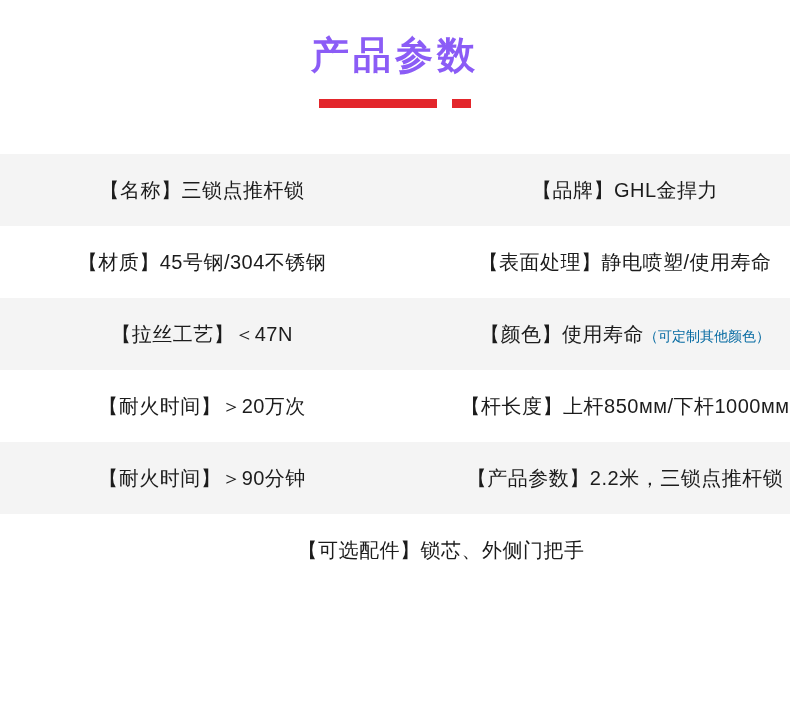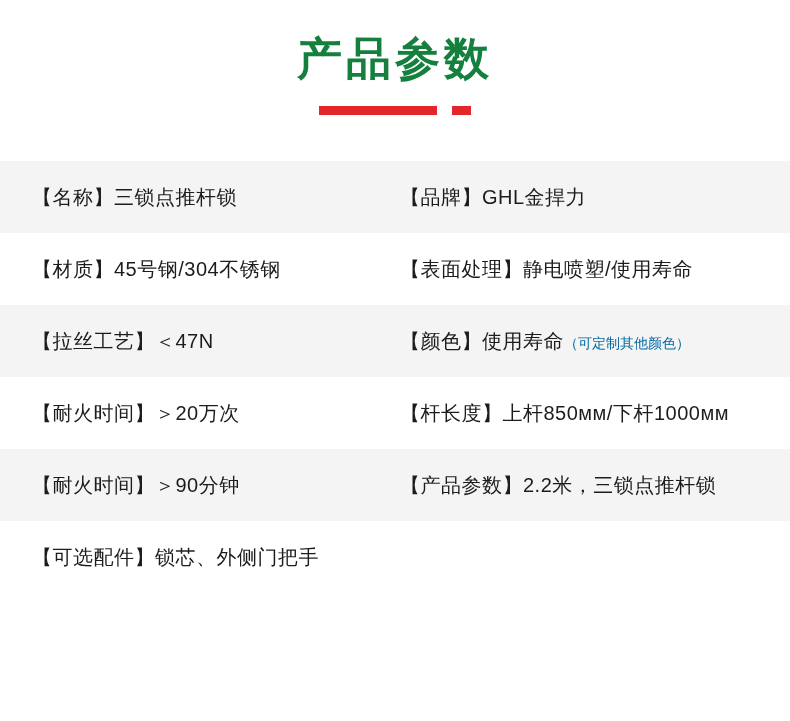--- a/index.html
+++ b/index.html
@@ -18,25 +18,25 @@
     position: relative;
     width: 790px;
     height: 721px;
     box-sizing: border-box;
   }
   .title-block {
     padding-top: 34px;
     text-align: center;
   }
   .page-title {
-    font-size: 45px;
+    font-size: 38px;
     font-weight: 700;
     letter-spacing: 4px;
     line-height: 1.12;
-    color: #15803d;
+    color: #8b5cf6;
     margin: 0;
   }
   .title-underline {
     margin: 22px auto 0 auto;
     width: 152px;
     height: 9px;
     position: relative;
   }
   .title-underline .bar-main {
     position: absolute;
@@ -69,20 +69,21 @@
   .spec-row.even {
     background: #ffffff;
   }
   .spec-cell {
     padding: 0 0 0 32px;
     font-size: 20px;
     line-height: 1.4;
     vertical-align: middle;
     white-space: nowrap;
     letter-spacing: 0.5px;
+    text-align: center;
   }
   .spec-cell.col-left {
     width: 340px;
   }
   .spec-cell.col-right {
     width: 450px;
     padding-left: 28px;
   }
   .spec-cell.col-full {
     width: 790px;

